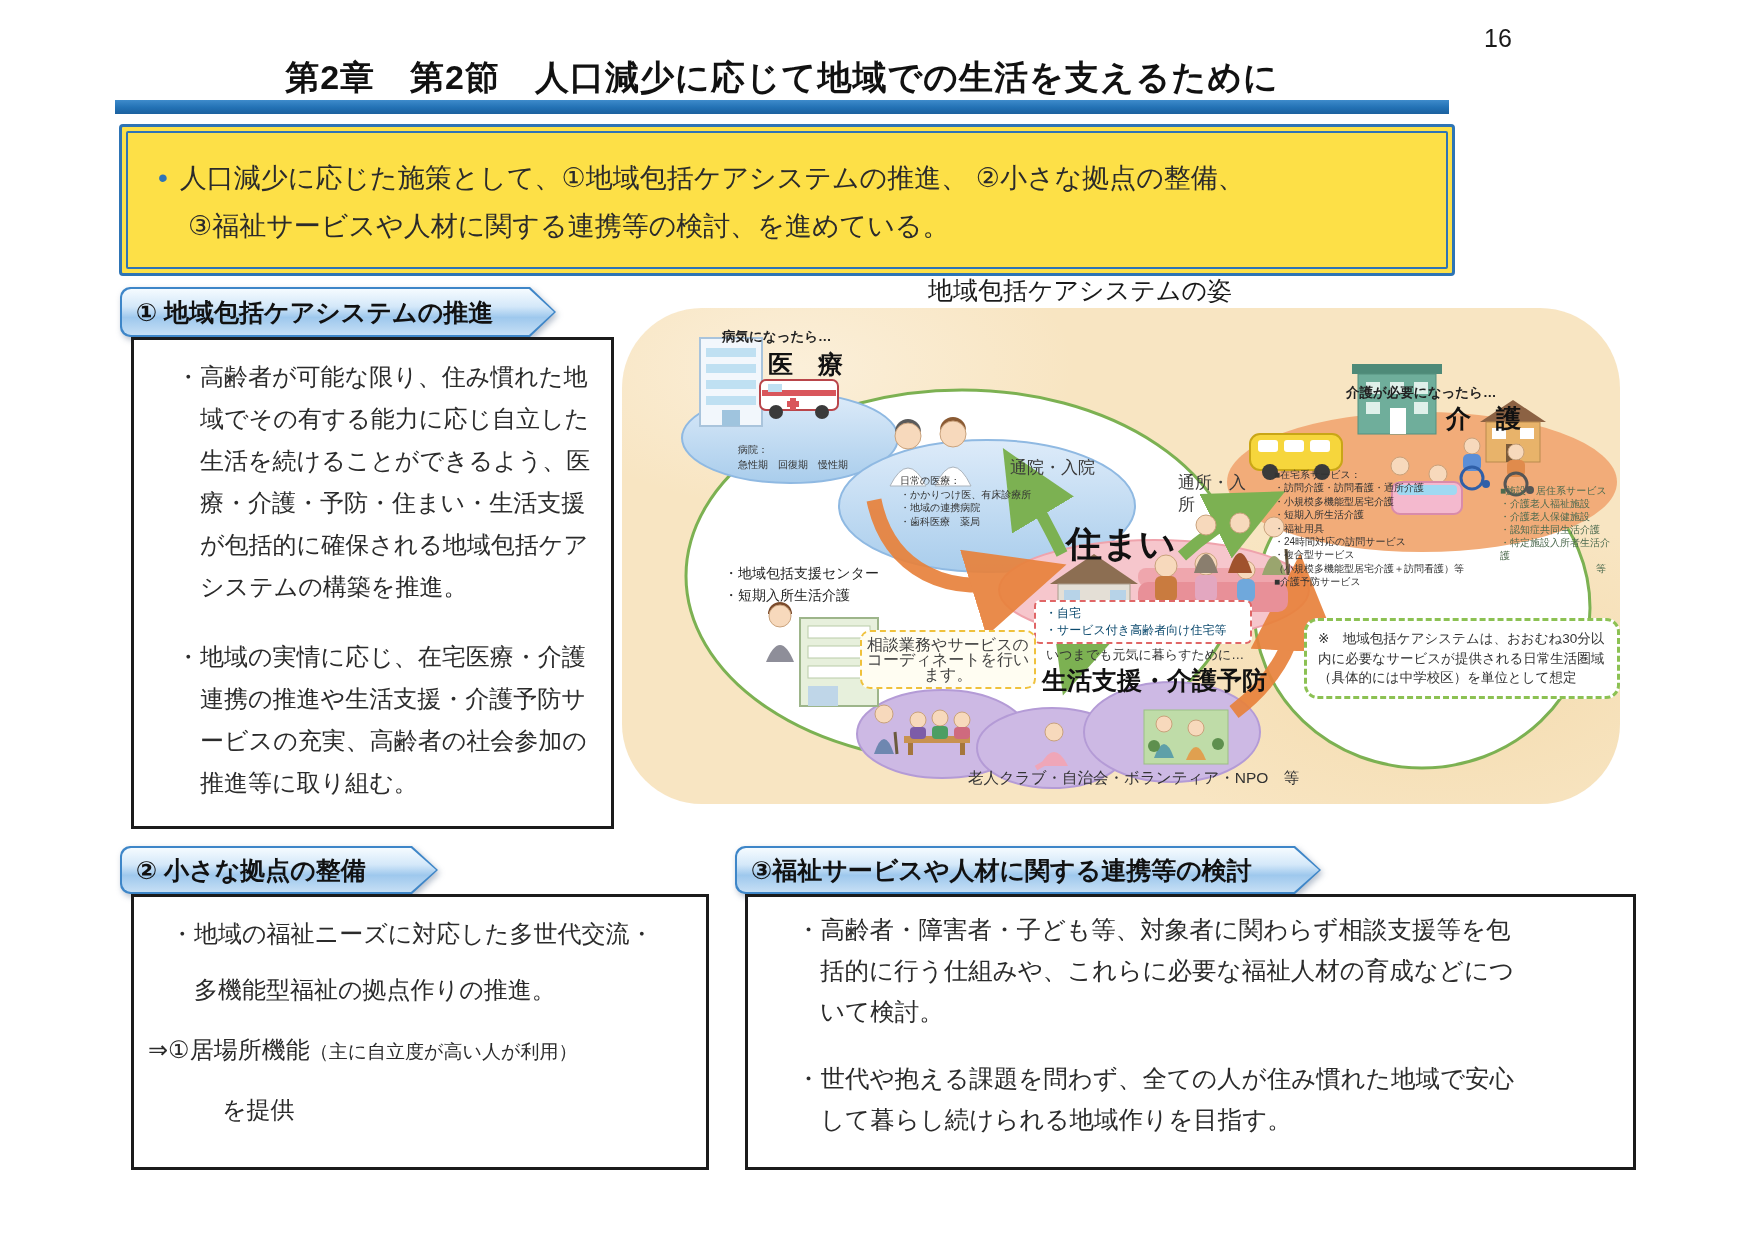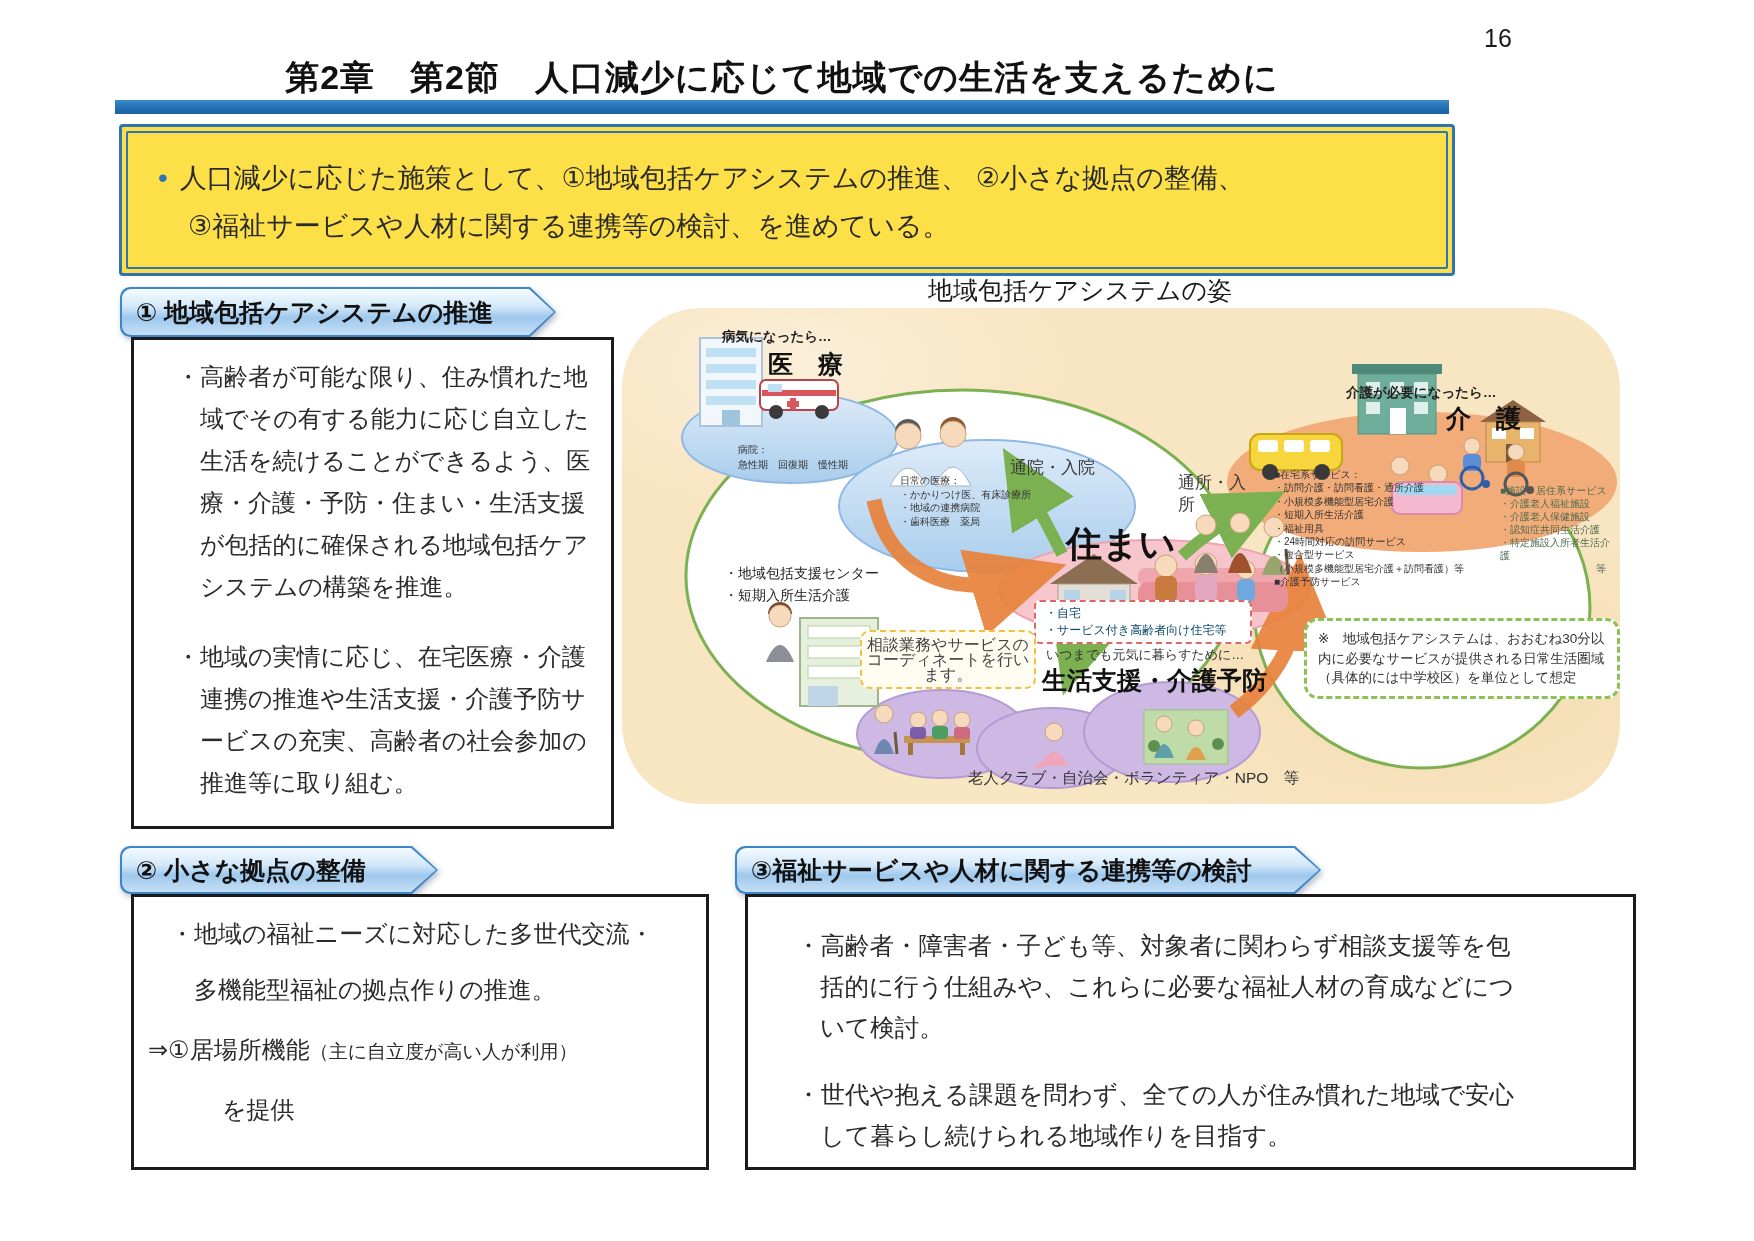--- a/index.html
+++ b/index.html
@@ -41,21 +41,21 @@
   .rb3 .rb-label{line-height:48px;}
 
   
   .panel{position:absolute;background:#fff;border:3px solid #1b1b1b;}
   .panel1{left:131px;top:337px;width:477px;height:486px;}
   .panel2{left:131px;top:894px;width:572px;height:270px;}
   .panel3{left:745px;top:894px;width:885px;height:270px;}
   .para{font-size:24px;line-height:42px;color:#2b2b2b;text-indent:-24px;padding-left:24px;}
   .panel1 .para{margin:16px 16px 0 42px;}
   .panel1 .para+.para{margin-top:28px;}
-  .panel3 .para{font-size:24.5px;line-height:41px;margin:28px 24px 0 48px;max-width:700px;}
+  .panel3 .para{font-size:24.5px;line-height:41px;margin:12px 24px 0 48px;max-width:700px;}
   .panel3 .para+.para{margin-top:26px;}
   .p2line{font-size:24px;line-height:30px;color:#2b2b2b;white-space:nowrap;}
   .p2-1{margin:22px 0 0 36px;}
   .p2-2{margin:26px 0 0 60px;}
   .p2-3{margin:30px 0 0 14px;}
   .p2-4{margin:30px 0 0 54px;}
   .p2-5{margin:28px 0 0 88px;}
   .p2note{font-size:19px;color:#2b2b2b;}
 
   

